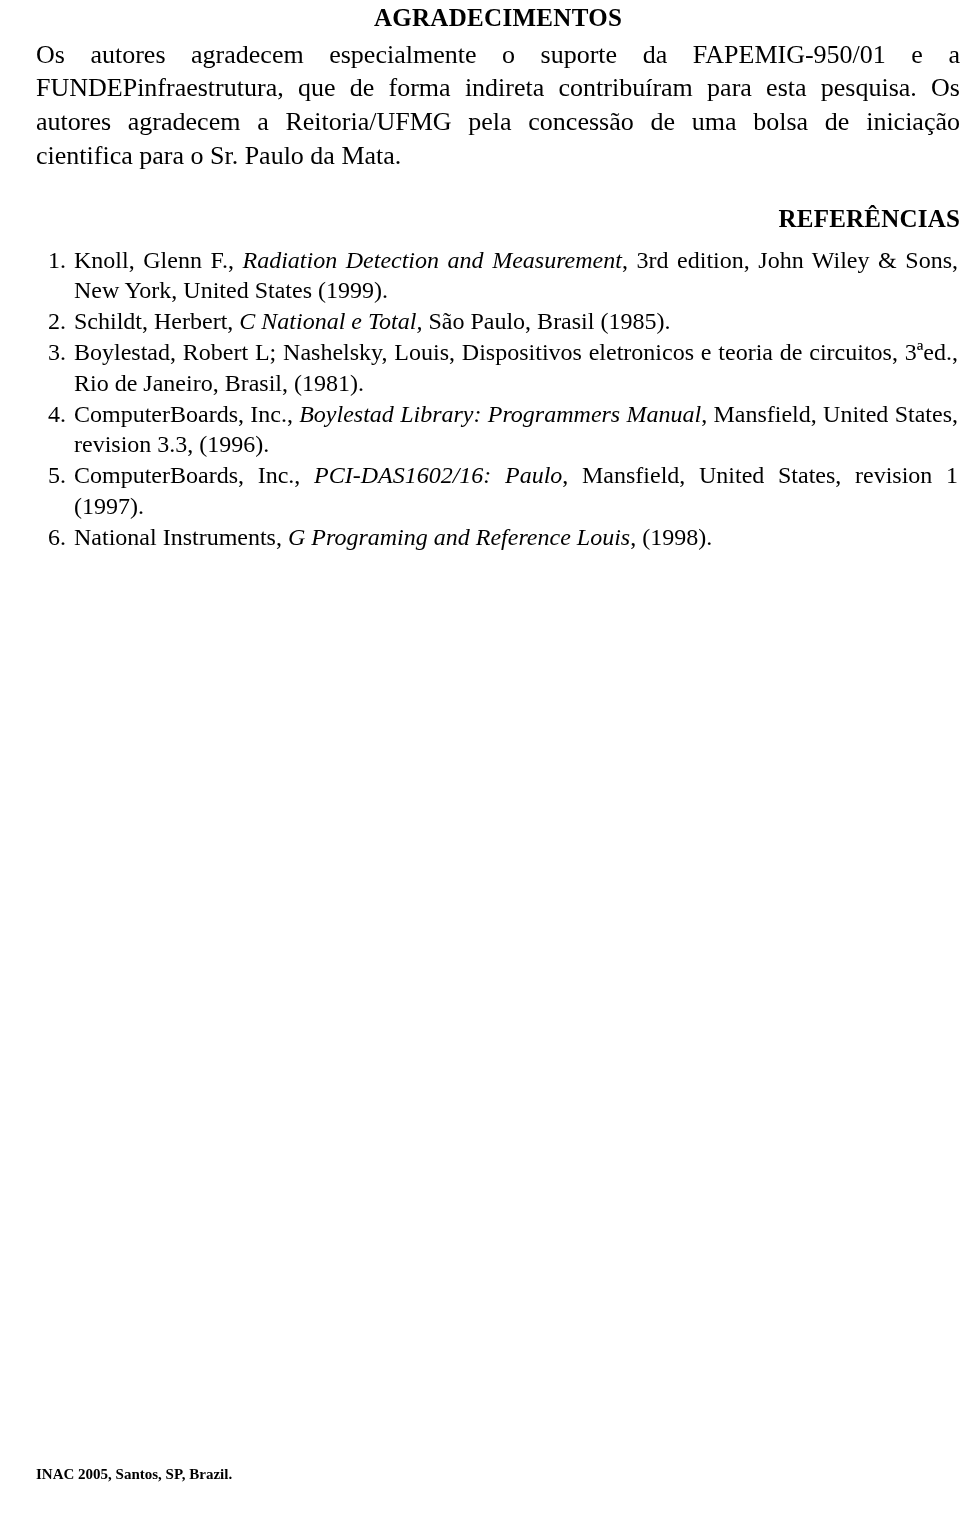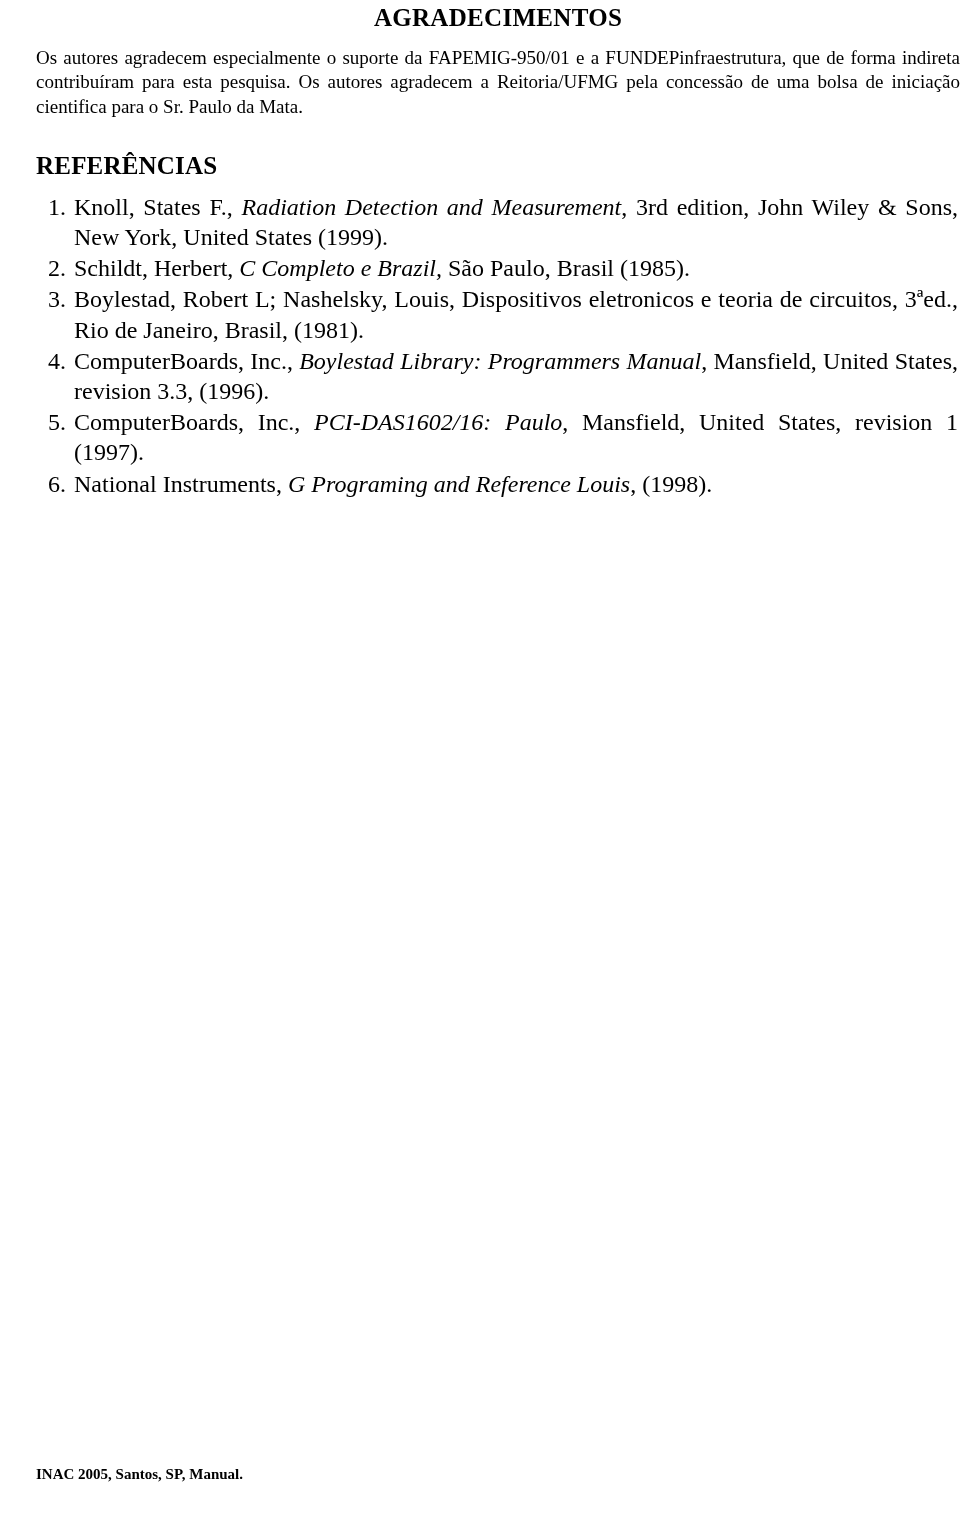--- a/index.html
+++ b/index.html
@@ -30,31 +30,31 @@
   }
   h1.section-title {
     font-size: 25px;
     font-weight: bold;
     text-align: center;
     margin: 4px 0 6px 0;
     letter-spacing: 0.3px;
     line-height: 1.1;
   }
   .ack-para {
-    font-size: 19px;
+    font-size: 26px;
     line-height: 1.30;
     text-align: justify;
     text-justify: inter-word;
-    margin: 14px 0 2px 0;
+    margin: 6px 0 2px 0;
     padding-right: 0;
   }
   h2.refs-title {
     font-size: 25px;
     font-weight: bold;
-    text-align: left;
+    text-align: right;
     margin: 32px 0 12px 0;
     letter-spacing: 0.2px;
   }
   ol.reflist {
     list-style: none;
     margin: 0;
     padding: 0;
   }
   ol.reflist li {
     font-size: 24px;
@@ -91,35 +91,35 @@
   <div class="content">
 
     <h1 class="section-title">AGRADECIMENTOS</h1>
 
     <p class="ack-para">Os autores agradecem especialmente o suporte da FAPEMIG-950/01 e a FUNDEPinfraestrutura, que de forma indireta contribuíram para esta pesquisa. Os autores agradecem a Reitoria/UFMG pela concessão de uma bolsa de iniciação cientifica para o Sr. Paulo da Mata.</p>
 
     <h2 class="refs-title">REFERÊNCIAS</h2>
 
     <ol class="reflist">
       <li>
-        <span class="num">1.</span><span>Knoll, States F., </span><span class="it">Radiation Detection and Measurement</span><span>, 3rd edition, John Wiley &amp; Sons, New York, United States (1999).</span>
+        <span class="num">1.</span><span>Knoll, Glenn F., </span><span class="it">Radiation Detection and Measurement</span><span>, 3rd edition, John Wiley &amp; Sons, New York, United States (1999).</span>
       </li>
       <li>
-        <span class="num">2.</span><span>Schildt, Herbert, </span><span class="it">C Completo e Brazil,</span><span> São Paulo, Brasil (1985).</span>
+        <span class="num">2.</span><span>Schildt, Herbert, </span><span class="it">C National e Total,</span><span> São Paulo, Brasil (1985).</span>
       </li>
       <li>
         <span class="num">3.</span><span>Boylestad, Robert L; Nashelsky, Louis, Dispositivos eletronicos e teoria de circuitos, 3ªed., Rio de Janeiro, Brasil, (1981).</span><span class="it"></span><span></span>
       </li>
       <li>
         <span class="num">4.</span><span>ComputerBoards, Inc., </span><span class="it">Boylestad Library: Programmers Manual</span><span>, Mansfield, United States, revision 3.3, (1996).</span>
       </li>
       <li>
         <span class="num">5.</span><span>ComputerBoards, Inc., </span><span class="it">PCI-DAS1602/16: Paulo</span><span>, Mansfield, United States, revision 1 (1997).</span>
       </li>
       <li>
         <span class="num">6.</span><span>National Instruments, </span><span class="it">G Programing and Reference Louis</span><span>, (1998).</span>
       </li>
     </ol>
 
   </div>
 
-  <div class="footer">INAC 2005, Santos, SP, Manual.</div>
+  <div class="footer">INAC 2005, Santos, SP, Brazil.</div>
 </div>
 
 </body></html>

